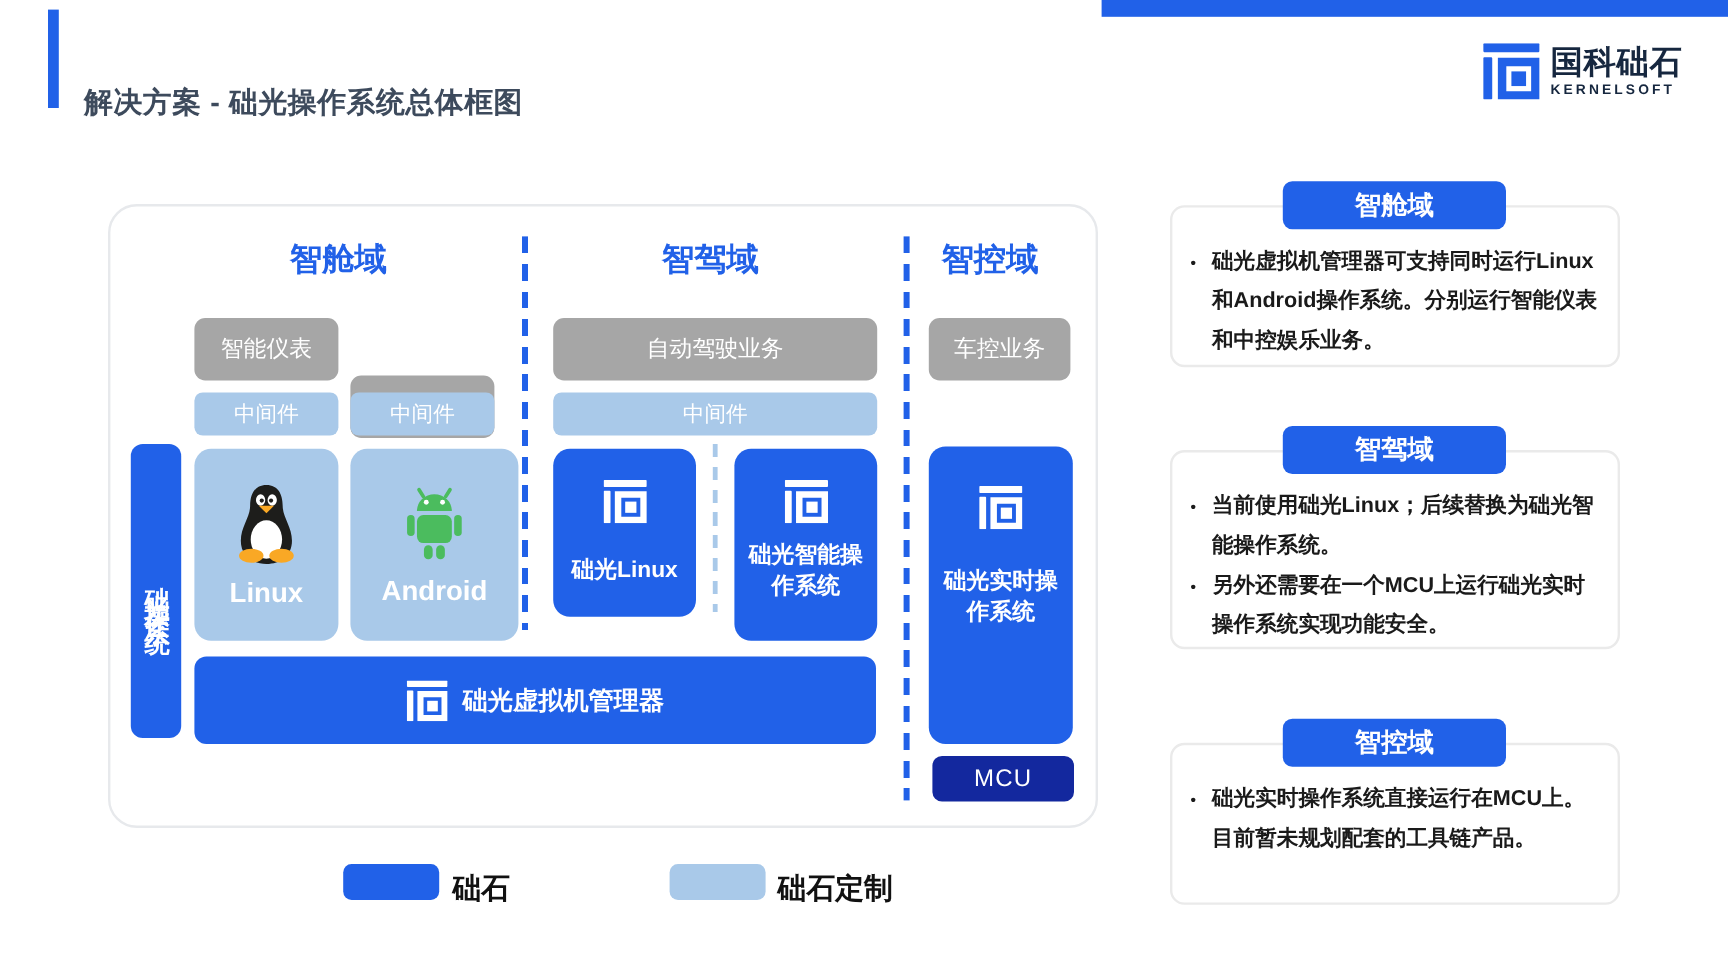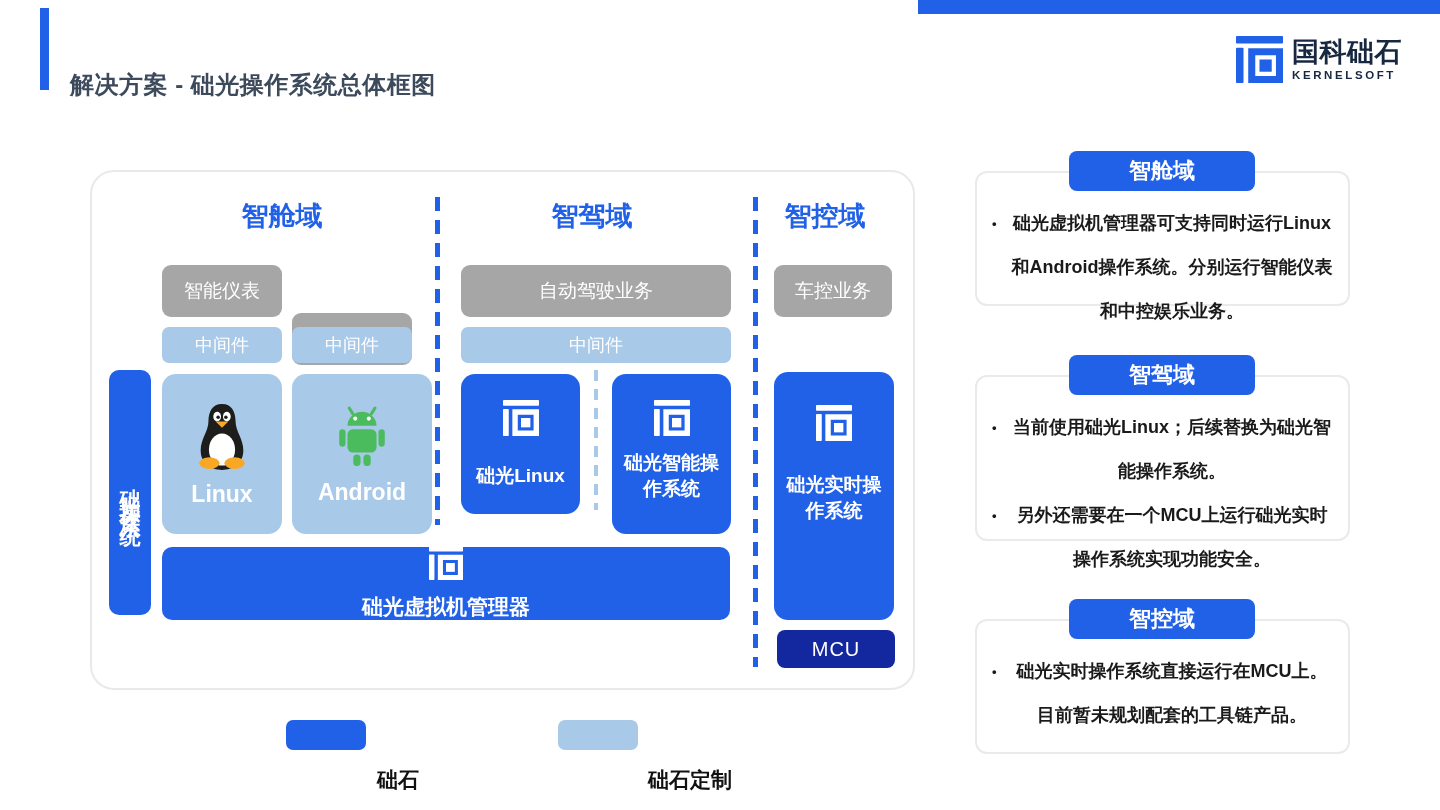--- a/index.html
+++ b/index.html
@@ -38,43 +38,43 @@
   .m3 { left:369px; top:155px; width:270px; height:36px; }
   .os-vert { left:17px; top:198px; width:42px; height:245px; background:var(--blue); border-radius:10px; font-size:21px; font-weight:bold; }
   .os-vert span { writing-mode:vertical-rl; letter-spacing:7px; }
   .linux  { left:70px; top:202px; width:120px; height:160px; font-weight:bold; font-size:23px; }
   .android{ left:200px; top:202px; width:140px; height:160px; font-weight:bold; font-size:23px; }
   .cglinux{ left:369px; top:202px; width:119px; height:140px; padding-top:26px; }
   .cgintel{ left:520px; top:202px; width:119px; height:160px; padding-top:26px; }
   .rtos   { left:682px; top:200px; width:120px; height:248px; padding-top:33px; }
   .cglinux .lbl, .cgintel .lbl { margin-top:14px; width:100px; height:52px; display:flex; align-items:center; justify-content:center; }
   .rtos .lbl { margin-top:31px; width:100px; height:52px; display:flex; align-items:center; justify-content:center; }
-  .hyper { left:70px; top:375px; width:568px; height:73px; flex-direction:column; gap:13px; background:var(--blue); border-radius:10px; font-weight:bold; font-size:21px; }
+  .hyper { left:70px; top:375px; width:568px; height:73px; gap:13px; background:var(--blue); border-radius:10px; font-weight:bold; font-size:21px; }
   .chip { background:var(--navy); border-radius:8px; font-size:20px; letter-spacing:1px; }
   .mpu { left:70px; top:458px; width:568px; height:38px; }
   .mcu { left:685px; top:458px; width:118px; height:38px; }
 
   .ks-icon { display:inline-block; flex:none; }
   .bluebox .ks-icon { width:36px; height:36px; }
   .hyper .ks-icon { width:34px; height:34px; }
 
   .lg-swatch { position:absolute; width:80px; height:30px; border-radius:7px; }
   .lg1 { left:286px; top:720px; background:var(--blue); }
   .lg2 { left:558px; top:720px; background:var(--light); }
-  .lg-label { position:absolute; font-size:21px; font-weight:bold; color:#111; top:724px;margin-top:42px; }
+  .lg-label { position:absolute; font-size:24px; font-weight:bold; color:#111; top:724px; }
   .ll1 { left:377px; } .ll2 { left:648px; }
 
   .info-card { position:absolute; left:975px; width:375px; border:2px solid #eaeaea; border-radius:12px; background:#fff; }
   .c1 { top:171px; height:135px; }
   .c2 { top:375px; height:166px; }
   .c3 { top:619px; height:135px; }
   .pill { position:absolute; left:1069px; width:186px; height:40px; background:var(--blue); border-radius:8px; color:#fff; font-size:22px; font-weight:bold; display:flex; align-items:center; justify-content:center; }
   .p1 { top:151px; } .p2 { top:355px; } .p3 { top:599px; }
   .info-card ul { list-style:none; padding:28px 0 0 12px; }
-  .info-card li { position:relative; padding-left:21px; font-size:18px; font-weight:bold; color:#1a1a1a; line-height:44px; width:345px;text-align:center; }
+  .info-card li { position:relative; padding-left:21px; font-size:18px; font-weight:bold; color:#1a1a1a; line-height:33px; width:345px; }
   .info-card li::before { content:"•"; position:absolute; left:3px; font-size:13px; top:1px; }
 </style>
 </head>
 <body>
 
 <div class="slide">
   <div class="accent-bar"></div>
   <h1 class="slide-title">解决方案 - 础光操作系统总体框图</h1>
   <div class="top-bar"></div>
 

